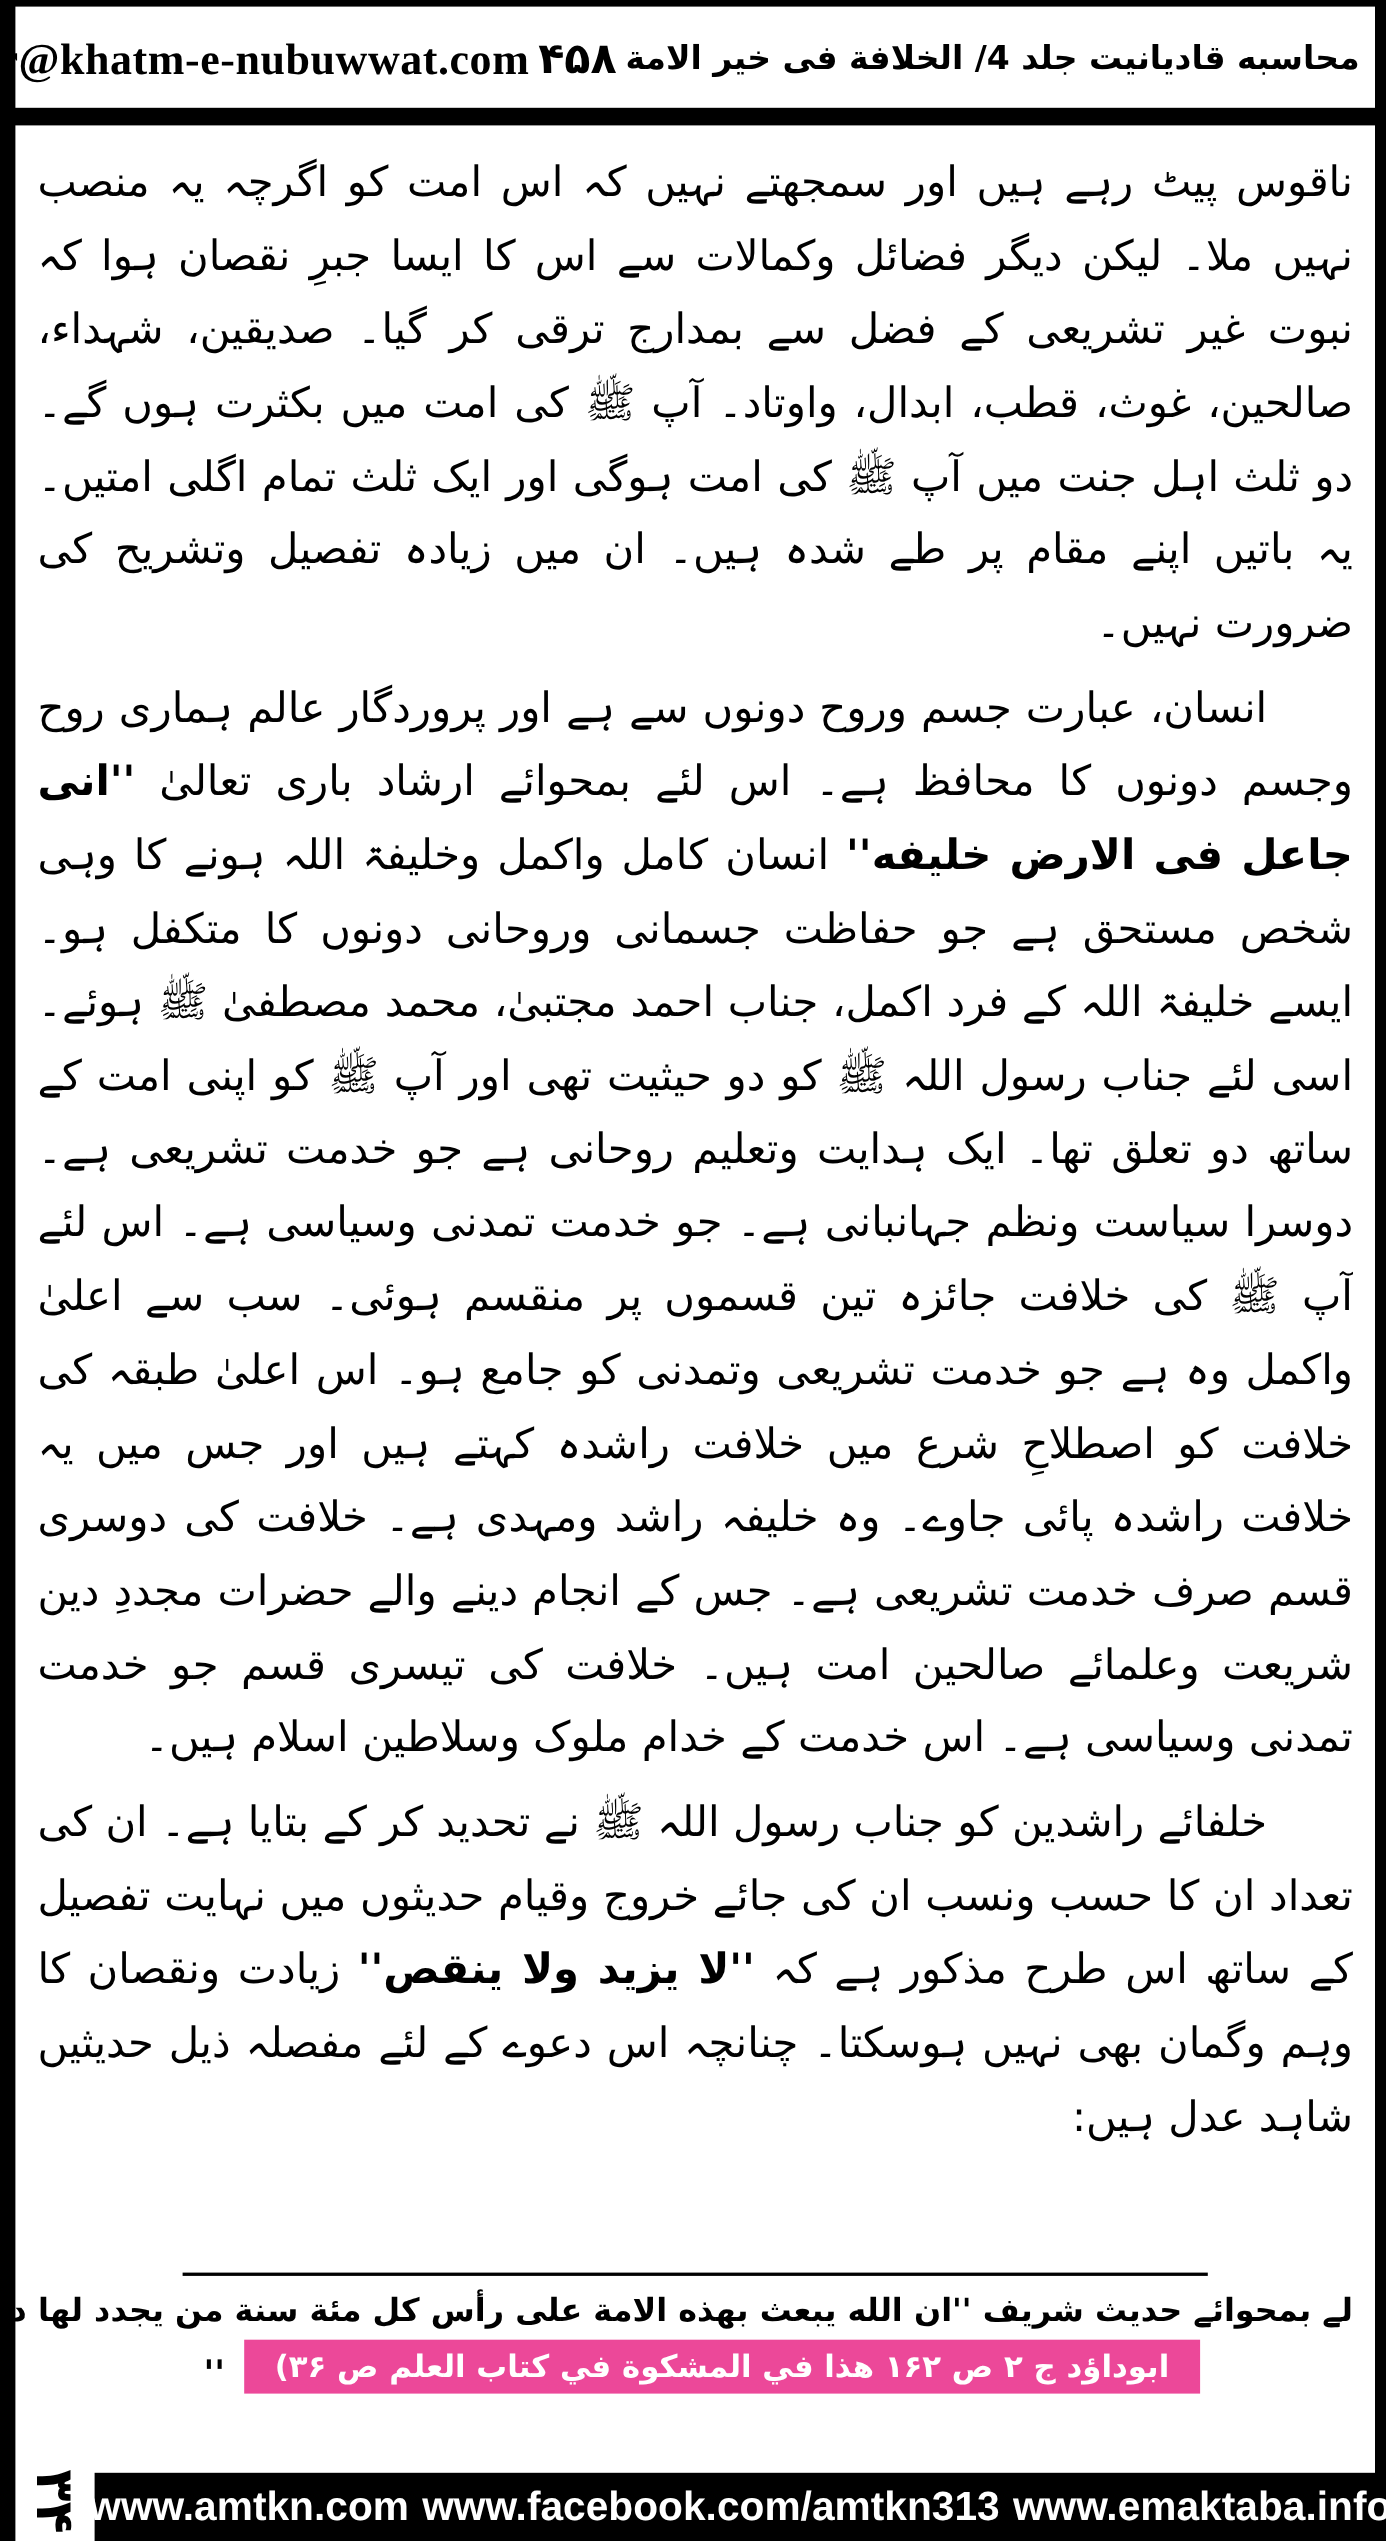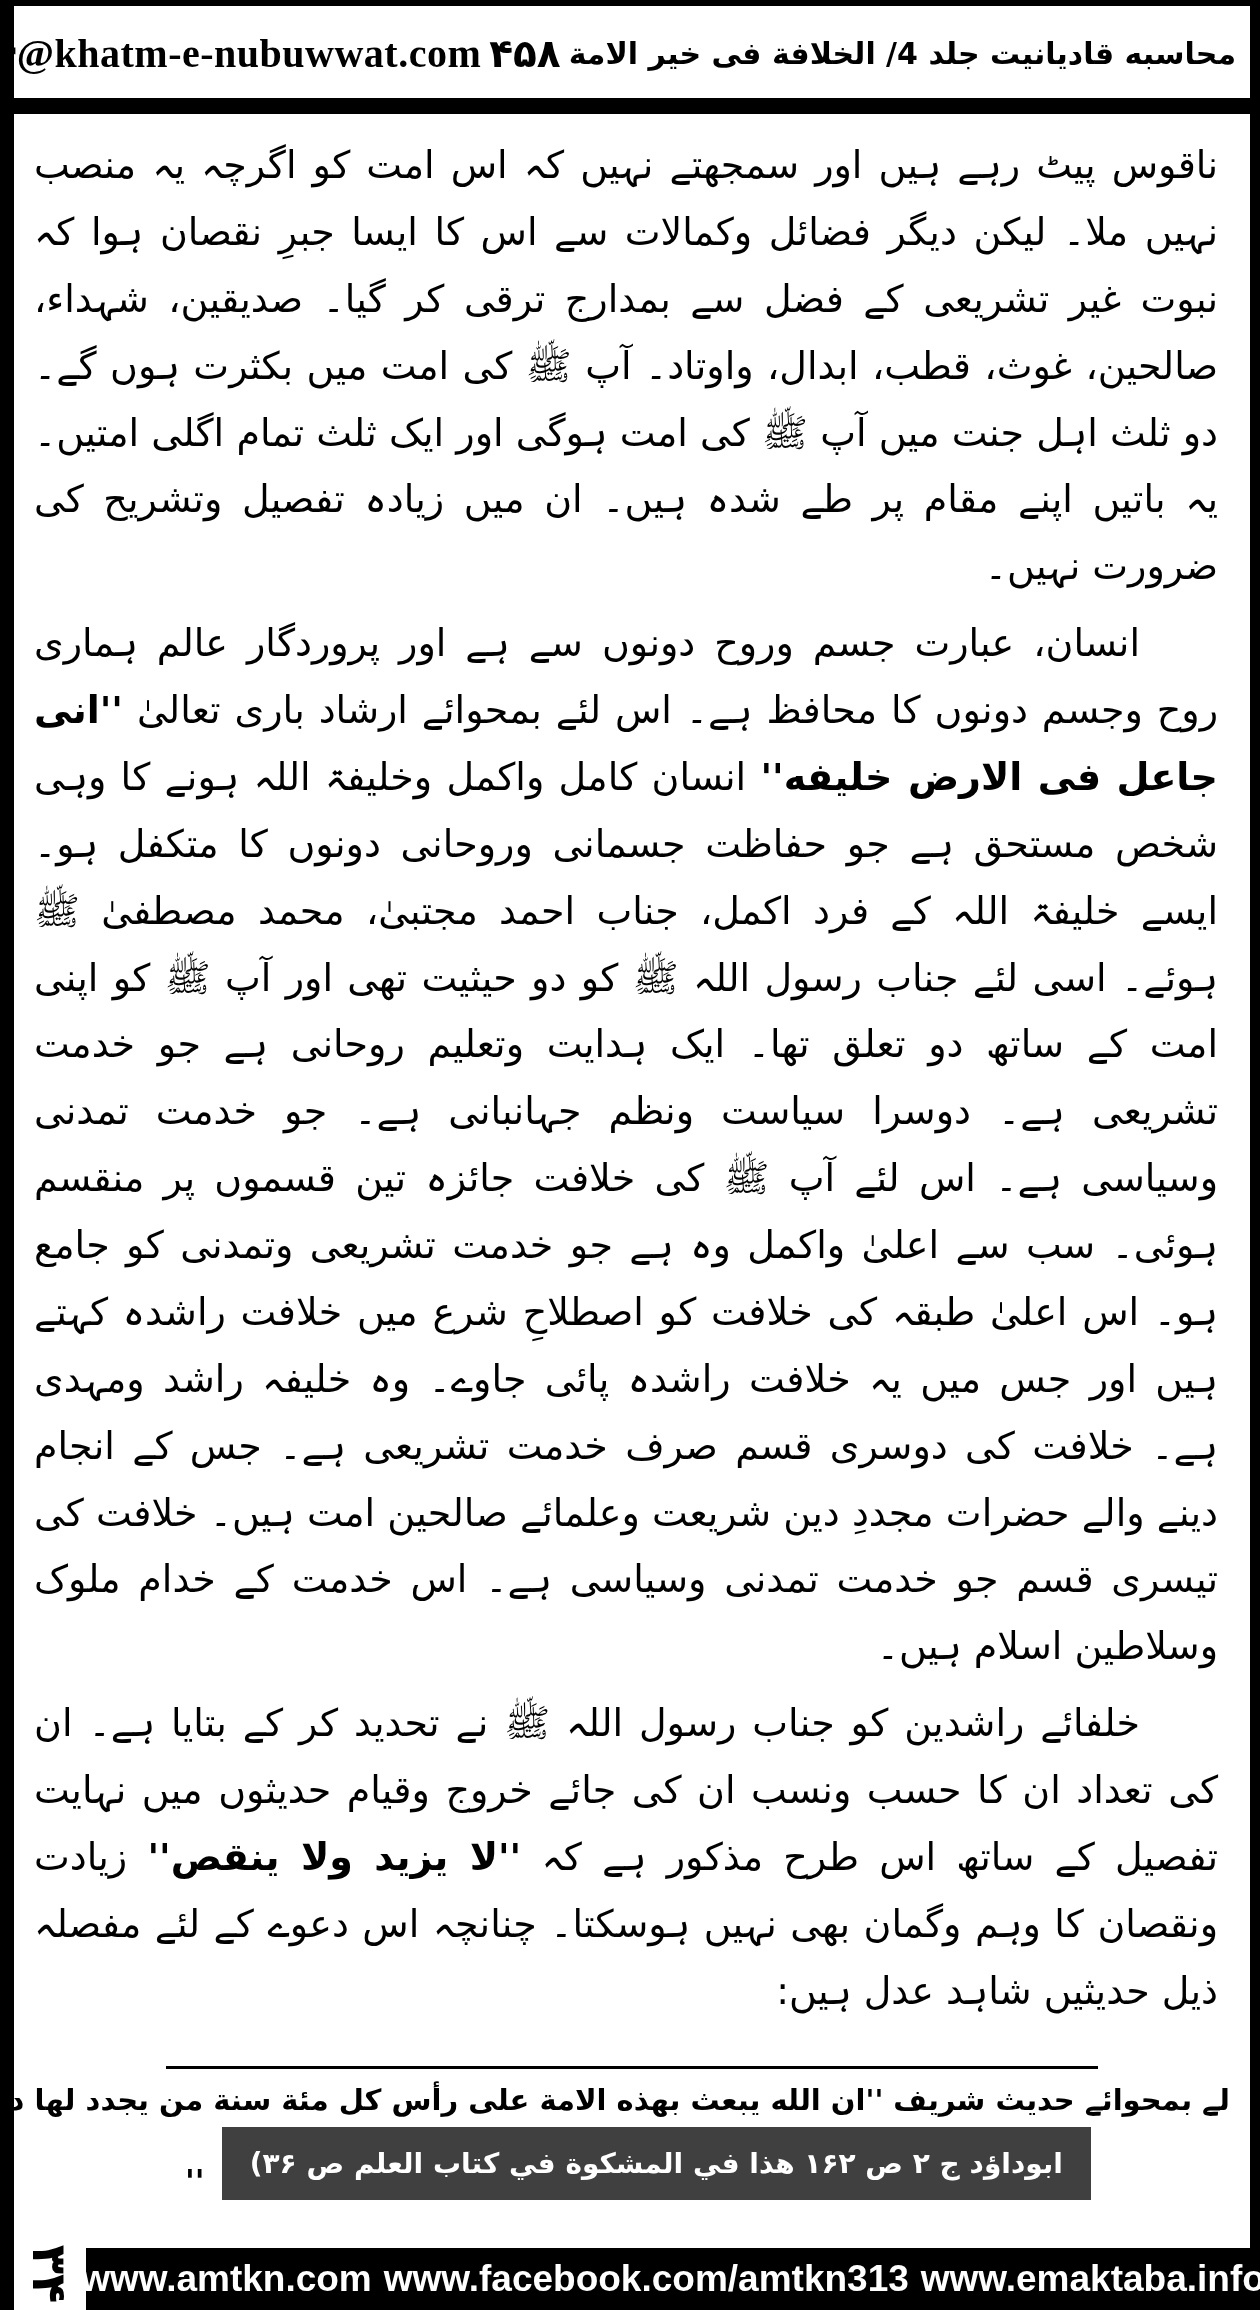--- a/index.html
+++ b/index.html
@@ -25,34 +25,34 @@
   .header-title{
     direction:rtl;font-size:30px;font-weight:bold;white-space:nowrap;text-align:left;
   }
   .header-rule{position:absolute;top:98px;left:0;right:0;height:16px;background:#000;}
 
   .body-text{
     position:absolute;top:132px;left:34px;right:30px;height:1944px;
     overflow:hidden;direction:rtl;font-size:38px;line-height:1.76;
     text-align:justify;
   }
-  .para{margin:0 12px 10px 0;text-align:justify;text-align-last:right;}
+  .para{margin:0 0 10px 0;text-align:justify;text-align-last:right;}
   .para.indent{text-indent:78px;}
   .bold{font-weight:bold;}
 
   .footnotes{
     position:absolute;left:34px;right:30px;bottom:86px;height:158px;
     background:#fff;direction:rtl;
   }
   .fn-divider{width:78%;height:3px;background:#000;margin:0 auto 14px auto;}
   .fn-line1{font-size:29px;font-weight:bold;text-align:center;white-space:nowrap;}
   .fn-line2{margin-top:10px;text-align:center;}
   .fn-inverted{
-    background:#404040;color:#fff;font-size:28px;font-weight:bold;
-    display:inline-block;padding:20px 28px;white-space:nowrap;
+    background:#ec4899;color:#fff;font-size:28px;font-weight:bold;
+    display:inline-block;padding:8px 28px;white-space:nowrap;
   }
   .fn-close{font-size:32px;font-weight:bold;margin:0 12px;vertical-align:bottom;}
 
   .footer-bar{
     position:absolute;left:86px;right:0;bottom:0;height:62px;background:#000;
     color:#fff;display:flex;align-items:center;justify-content:center;gap:12px;
     font-family:"Liberation Sans",sans-serif;font-weight:bold;font-size:37px;
     white-space:nowrap;
   }
   .side-pageno{

